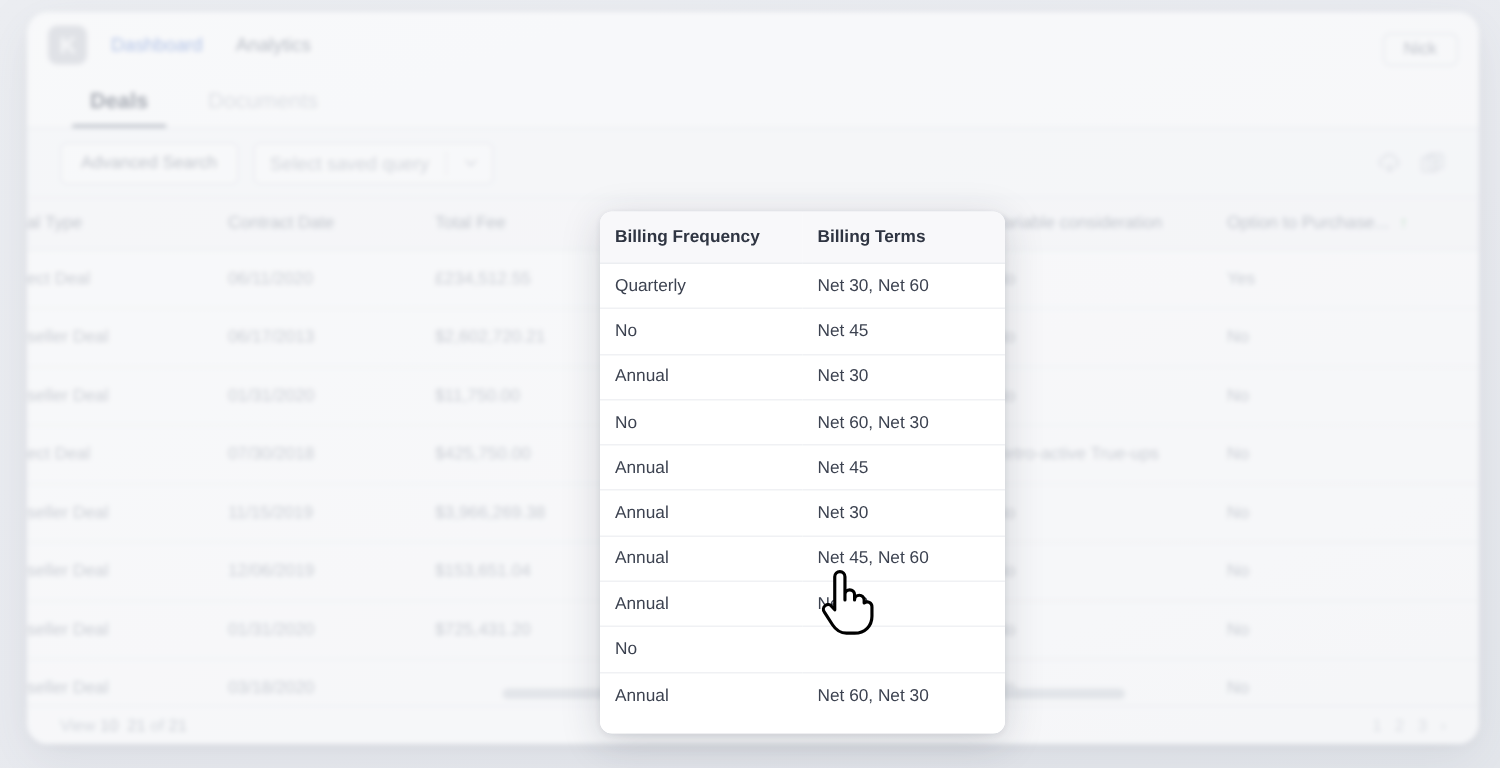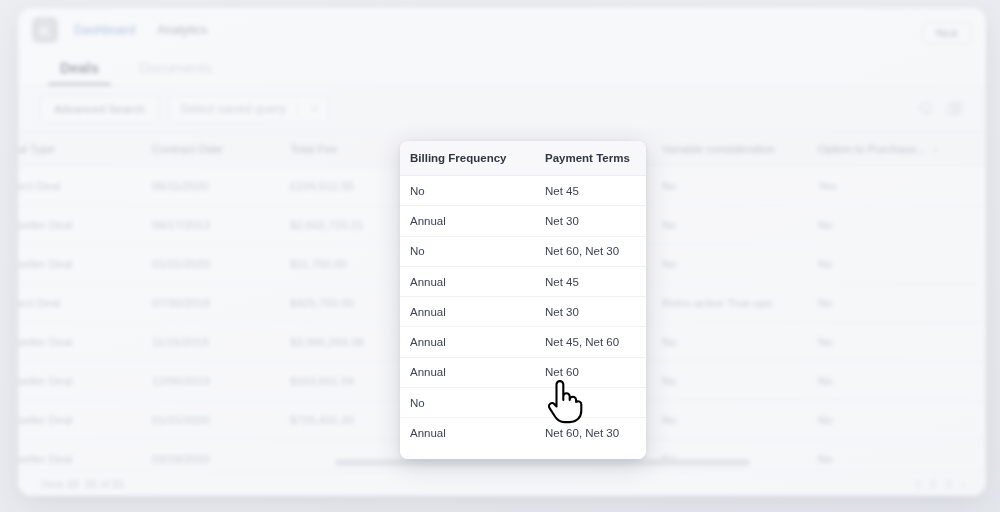--- a/index.html
+++ b/index.html
@@ -247,21 +247,21 @@
     top: 0; height: 7px;
     background: #dfe2e6;
     border-radius: 4px;
   }
 
   
   #overlay-panel {
     position: absolute;
     left: 400px;
     top: 141px;
-    width: 246px;
+    width: 270px;
     background: #ffffff;
     border-radius: 8px;
     box-shadow: 0 6px 26px rgba(35,42,62,.17), 0 1px 4px rgba(35,42,62,.09);
     overflow: hidden;
     z-index: 40;
   }
   .ov-table {
     width: 100%;
     border-collapse: collapse;
     table-layout: fixed;
@@ -453,24 +453,28 @@
       </div>
     </div>
 
   </div>
 
   <div id="overlay-panel">
     <table class="ov-table">
       <thead>
         <tr>
           <th class="ov-col-a">Billing Frequency</th>
-          <th class="ov-col-b">Payment Terms</th>
+          <th class="ov-col-b">Billing Terms</th>
         </tr>
       </thead>
       <tbody id="ov-body">
+          <tr>
+            <td class="ov-col-a">Quarterly</td>
+            <td class="ov-col-b">Net 30, Net 60</td>
+          </tr>
           <tr>
             <td class="ov-col-a">No</td>
             <td class="ov-col-b">Net 45</td>
           </tr>
           <tr>
             <td class="ov-col-a">Annual</td>
             <td class="ov-col-b">Net 30</td>
           </tr>
           <tr>
             <td class="ov-col-a">No</td>

